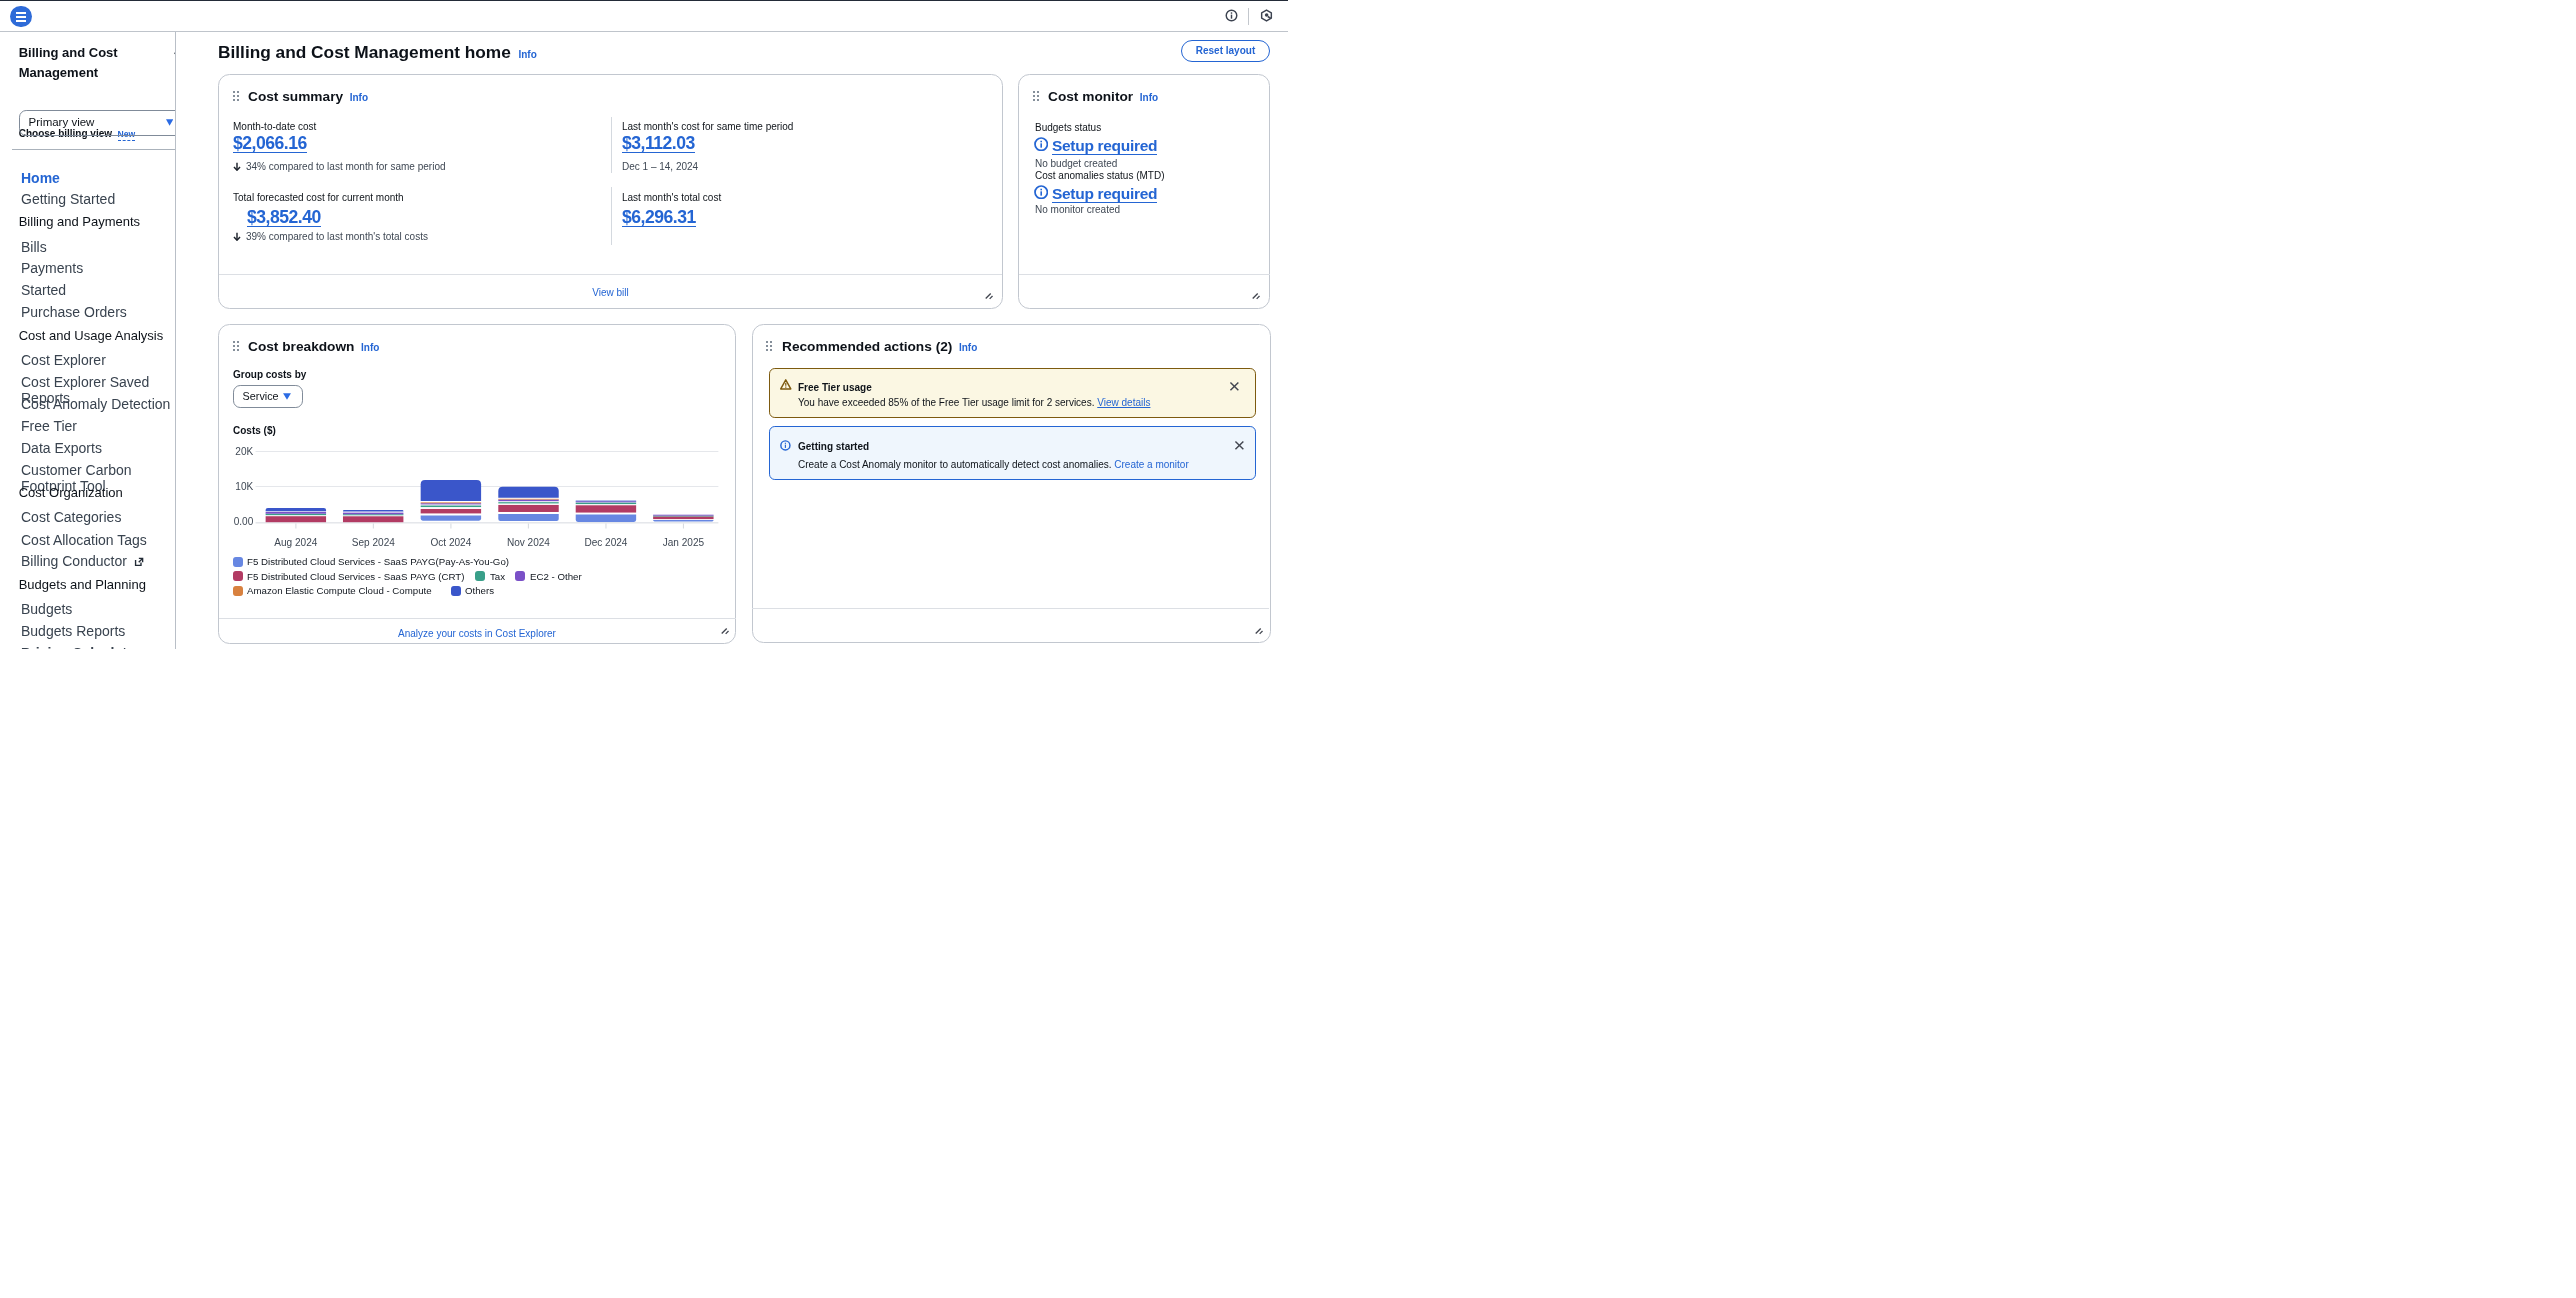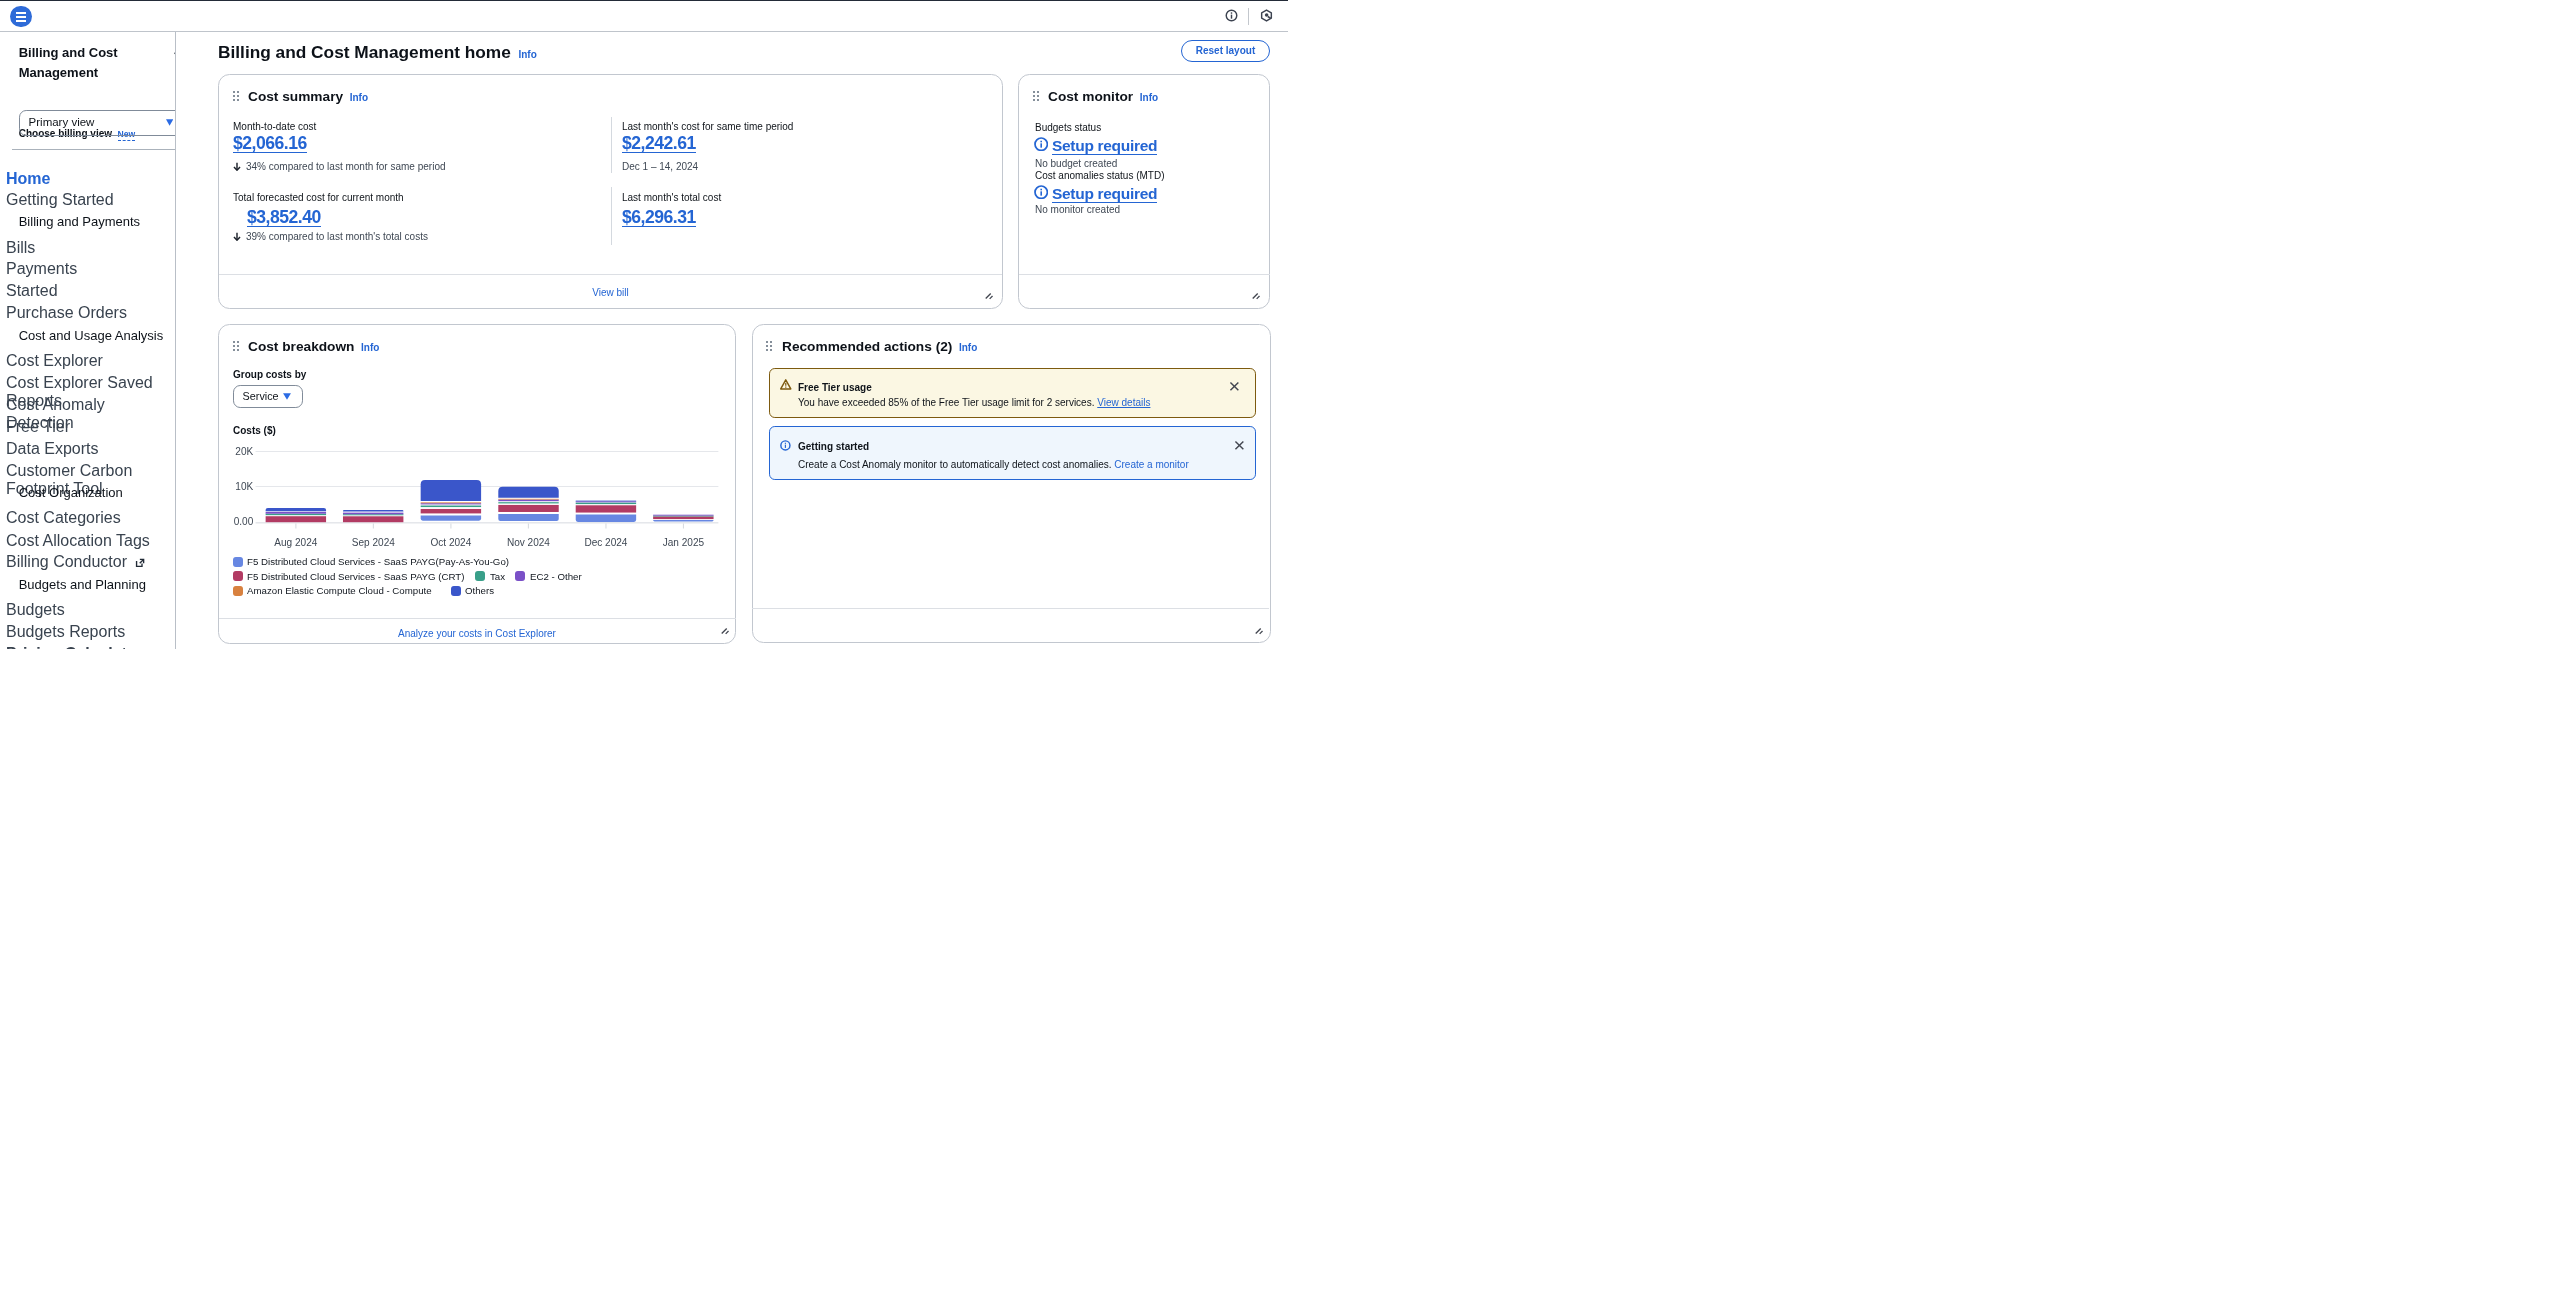--- a/index.html
+++ b/index.html
@@ -25,21 +25,21 @@
 .sidebar { position:absolute; left:0; top:32px; width:176px; height:617px;
   border-right:0.7px solid #b9bfc7; background:#fff; overflow:hidden; }
 .sb-title { position:absolute; left:18.7px; top:10.8px; width:144px; font-size:13px; font-weight:bold;
   color:#0d1219; line-height:20px; }
 .sb-chevron { position:absolute; left:172px; top:15.5px; }
 .sb-label { position:absolute; left:18.7px; top:62px; font-size:10px; font-weight:bold; color:#0d1219;margin-top:34px; }
 .sb-new { font-size:8.6px; font-weight:bold; color:#2465d3; border-bottom:0.7px dashed #2465d3; padding-bottom:1.4px; }
 .sb-select { position:absolute; left:19px; top:78px; width:172px; height:26px; border:1.4px solid #808b99;
   border-radius:7.2px; font-size:11.5px; color:#0f141a; line-height:23px; padding-left:8.6px; }
 .sb-divider { position:absolute; left:12.2px; top:117px; width:186px; height:0.7px; background:#aab2bb; }
-.sb-item { position:absolute; left:6px; font-size:16px; color:#39434f; }
+.sb-item { position:absolute; left:21px; font-size:14px; color:#39434f; }
 .sb-head { position:absolute; left:18.7px; font-size:13px; font-weight:normal; color:#0d1219; }
 
 
 .h1 { position:absolute; left:218px; top:42px; font-size:17.3px; font-weight:bold; color:#0d1219; }
 .info-sm { font-size:10px; font-weight:bold; color:#2465d3; }
 .reset-btn { position:absolute; left:1181px; top:40px; width:89px; height:22px; border:1.4px solid #2465d3;
   border-radius:11.5px; color:#2465d3; font-size:10px; font-weight:bold; text-align:center; line-height:19.4px; }
 
 .card { position:absolute; background:#fff; border:0.7px solid #c2c7cf; border-radius:11.5px; }
 .handle { position:absolute; width:6.5px; height:10px; }
@@ -153,21 +153,21 @@
   <div class="metric-value" style="left:247px; top:209px">$3,852.40</div>
   <div class="metric-sub" style="left:233px; top:231px"><svg style="margin-right:2.2px; vertical-align:-1.1px" width="8" height="9.4" viewBox="0 0 11 13">
         <path d="M5.5 1 V11" stroke="#1c222b" stroke-width="2" fill="none"></path>
         <path d="M1.3 7 L5.5 11.4 L9.7 7" stroke="#1c222b" stroke-width="2" fill="none"></path>
       </svg> 39% compared to last month's total costs</div>
 
   <div class="vdiv" style="left:611px; top:117px; height:56px"></div>
   <div class="vdiv" style="left:611px; top:187px; height:58px"></div>
 
   <div class="metric-label" style="left:622px; top:121px">Last month's cost for same time period</div>
-  <div class="metric-value" style="left:622px; top:135px">$2,242.61</div>
+  <div class="metric-value" style="left:622px; top:135px">$3,112.03</div>
   <div class="metric-sub" style="left:622px; top:161px">Dec 1 – 14, 2024</div>
 
   <div class="metric-label" style="left:622px; top:192px">Last month's total cost</div>
   <div class="metric-value" style="left:622px; top:209px">$6,296.31</div>
 
   <div class="card-foot-line" style="left:219px; top:274px; width:783px"></div>
   <div class="link" style="position:absolute; left:218px; top:287px; width:785px; text-align:center; font-size:10px">View bill</div>
   <svg class="resize" style="left:985px; top:291px" viewBox="0 0 12 12">
     <path d="M1 10.5 L8 3.5" stroke="#424650" stroke-width="1.8"></path>
     <path d="M6.5 11 L10.5 7" stroke="#424650" stroke-width="1.8"></path>

